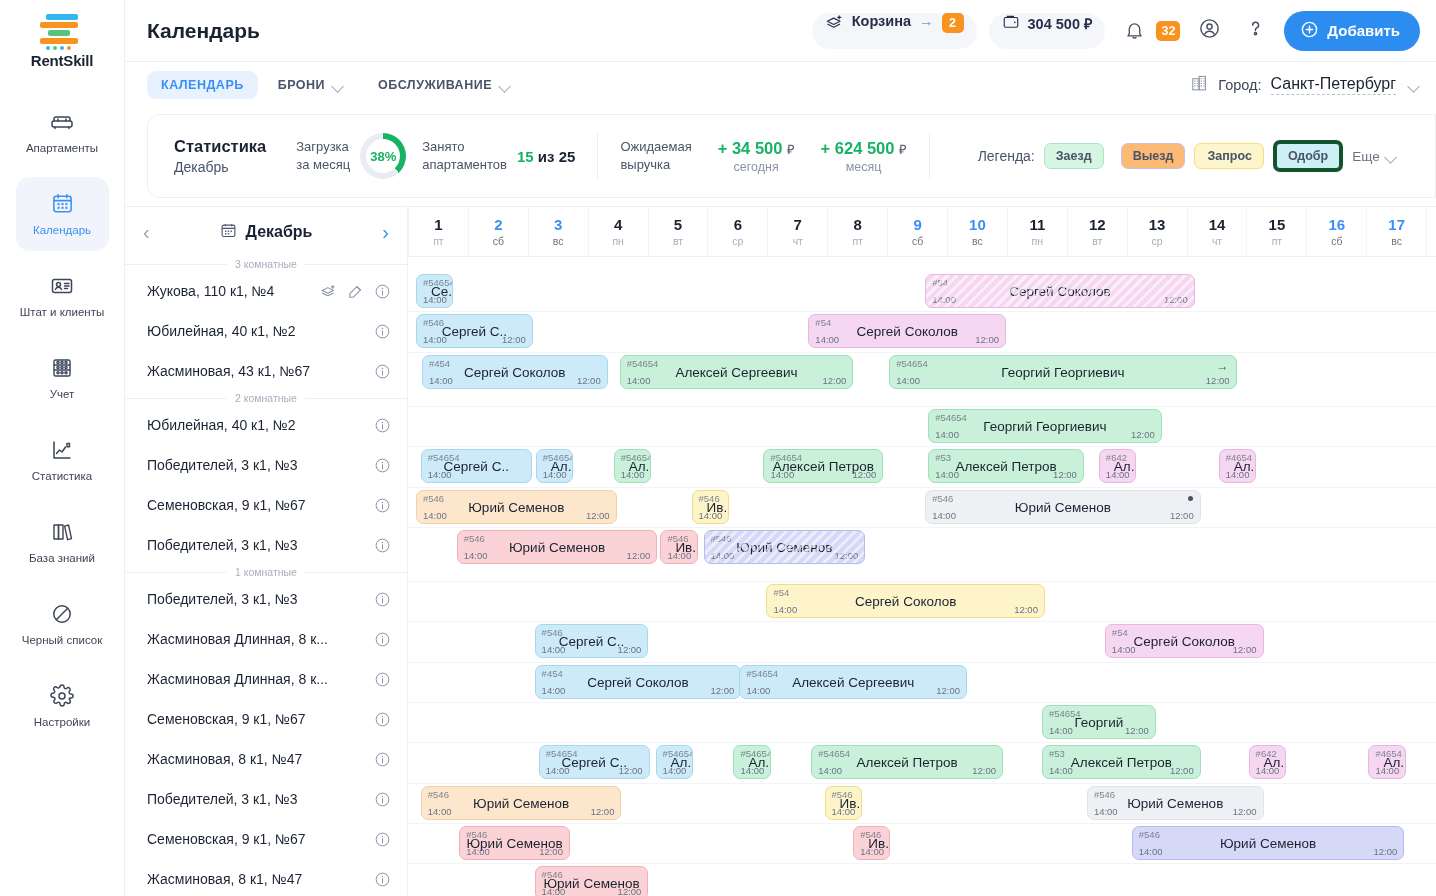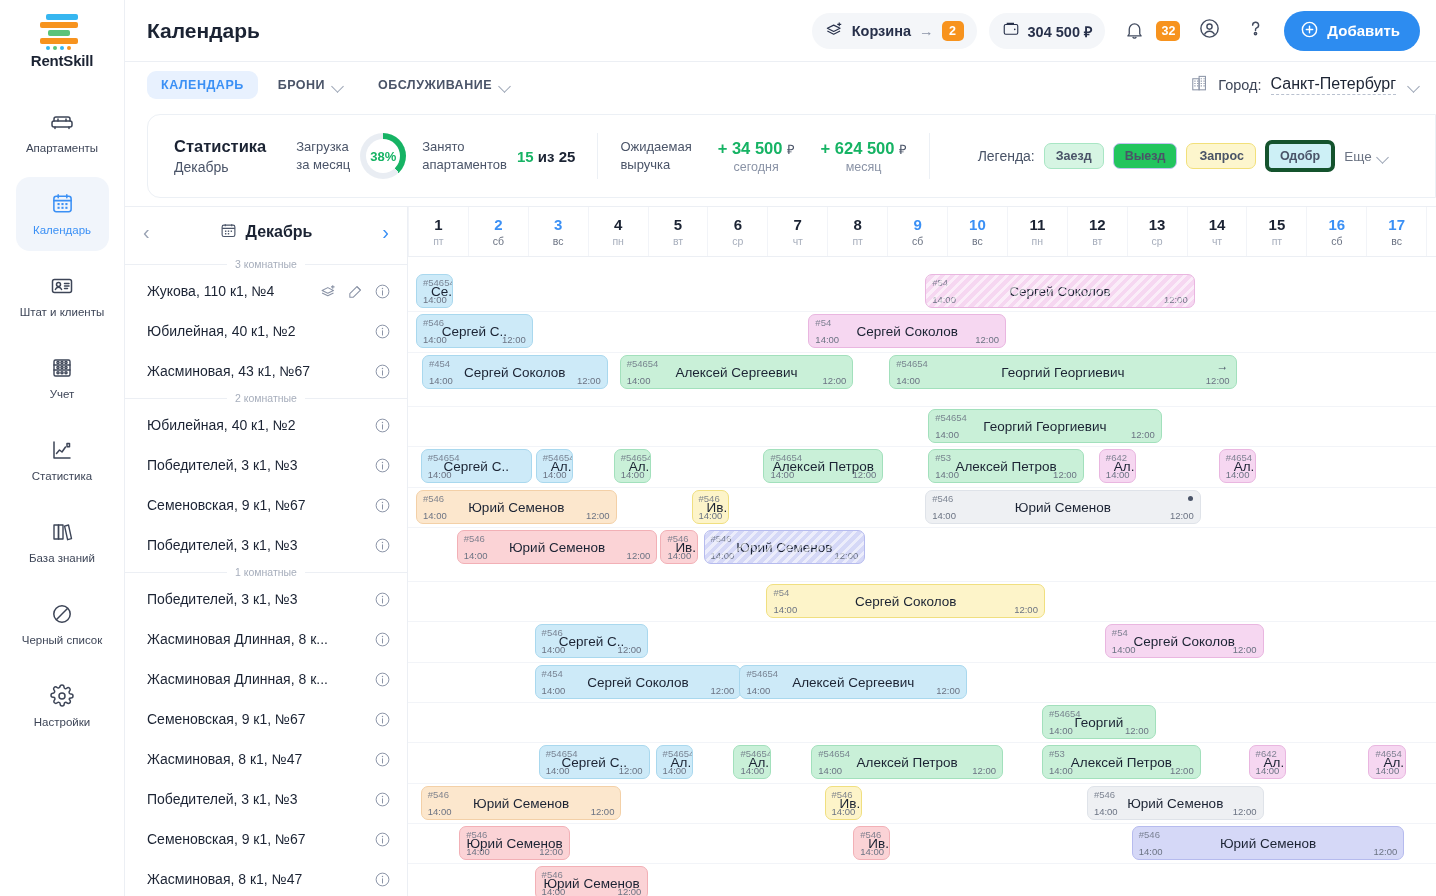--- a/index.html
+++ b/index.html
@@ -37,21 +37,21 @@
   
   .main { flex:1; display:flex; flex-direction:column; min-width:0; background:#fff;}
 
   
   .topbar {
     height:62px; display:flex; align-items:center;
     padding:0 16px 0 22px; border-bottom:1px solid #eceff4; gap:12px;
   }
   .page-title { font-size:21px; font-weight:bold; color:#1b2333; flex:1;}
   .pill {
-    display:flex; align-items:center; gap:8px; height:36px;
+    display:flex; gap:8px; height:36px;
     background:#f4f6f9; border-radius:18px; padding:0 13px;
     font-size:14.5px; font-weight:bold; color:#27304a; cursor:pointer;
   }
   .pill .arrow { color:#8a93a6; font-weight:normal; }
   .badge {
     min-width:22px; height:20px; background:#f7931e; color:#fff;
     border-radius:5px; font-size:12.5px; font-weight:bold;
     display:flex; align-items:center; justify-content:center; padding:0 5px;
   }
   .icon-btn { width:34px; height:34px; display:flex; align-items:center; justify-content:center;
@@ -415,21 +415,21 @@
         <div class="num"><i>+ 624 500</i>
           <u>₽</u></div>
         <div class="sub">месяц</div>
       </div>
 
       <div class="stat-sep"></div>
 
       <div class="legend">
         <span>Легенда:</span>
         <span class="lg" style="background:#d6f5e3;border:1px solid #a8e6c4;">Заезд</span>
-        <span class="lg" style="background:#22c55e;border:1px solid #c3c3f2;">Выезд</span>
+        <span class="lg" style="background:#fdba74;border:1px solid #c3c3f2;margin-left:8px;">Выезд</span>
         <span class="lg" style="background:#fdf6cd;border:1px solid #f2e07a;padding-left:12px;">Запрос</span>
         <span class="lg" style="background:#cdf0f6;border:4px solid #14532d;">Одобр</span>
         <span class="more">
           <span>Еще</span>
           <span class="chev"></span>
         </span>
       </div>
     </div>
 
     <div class="calwrap">

